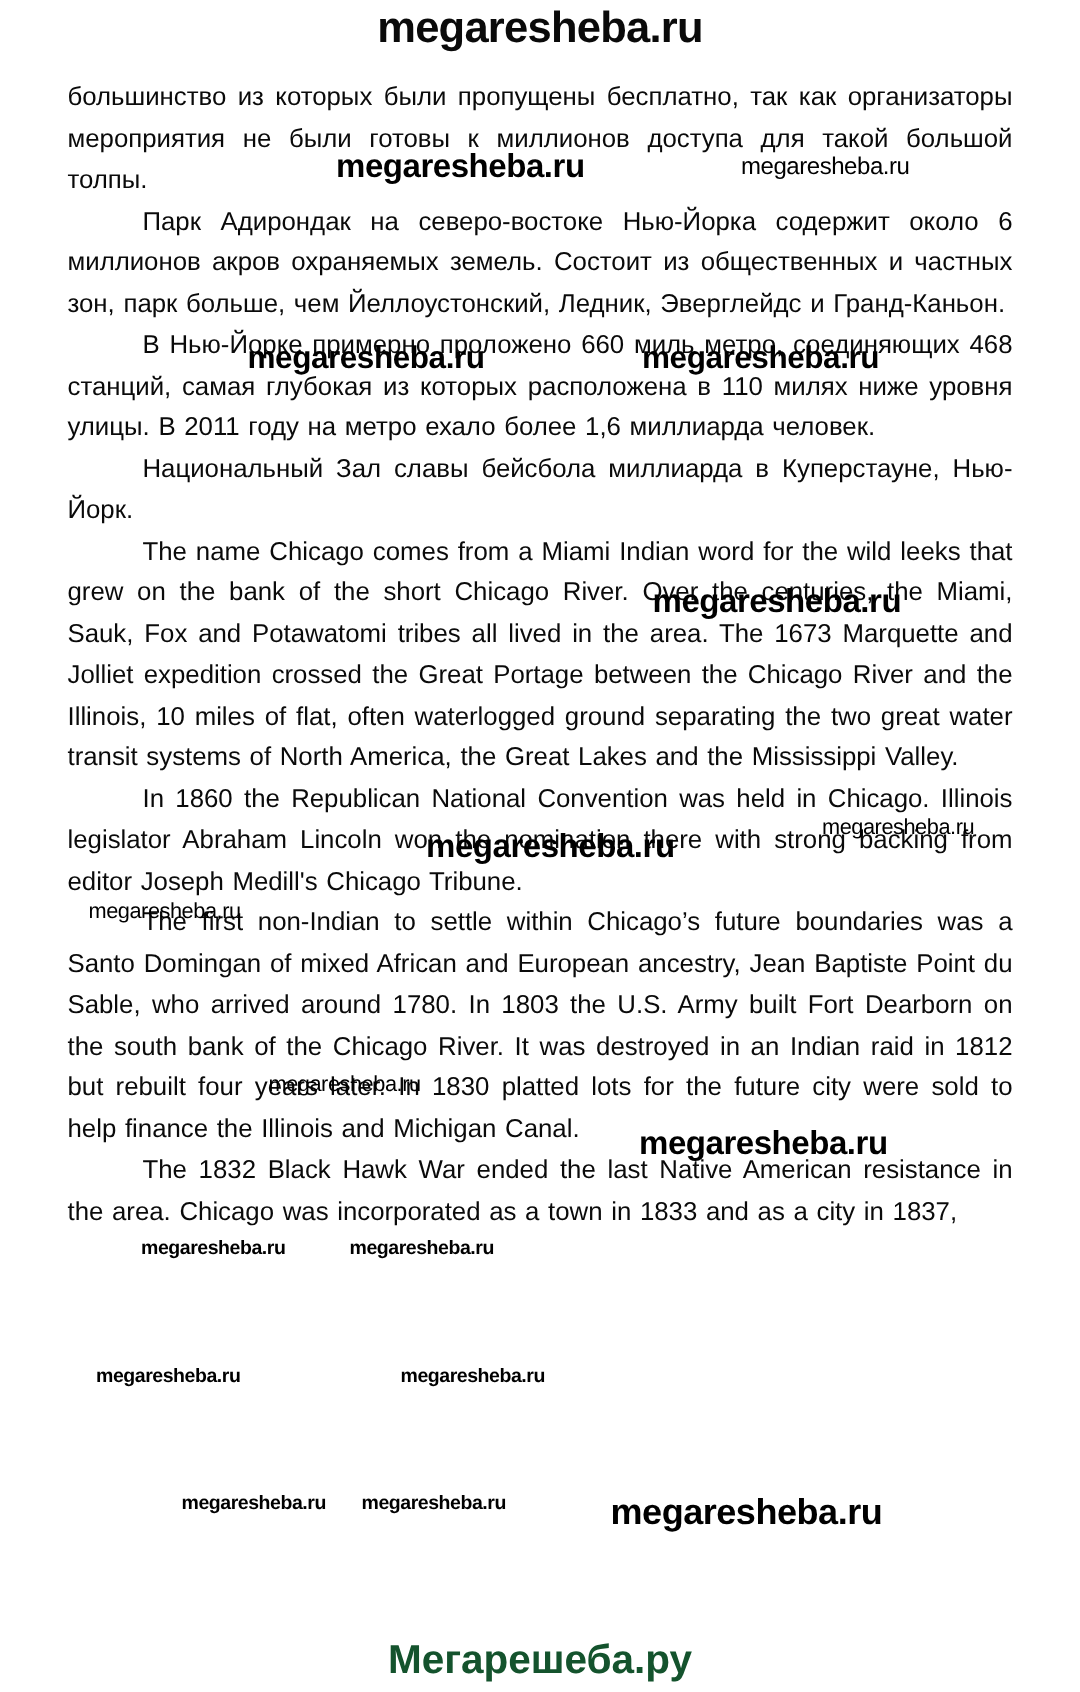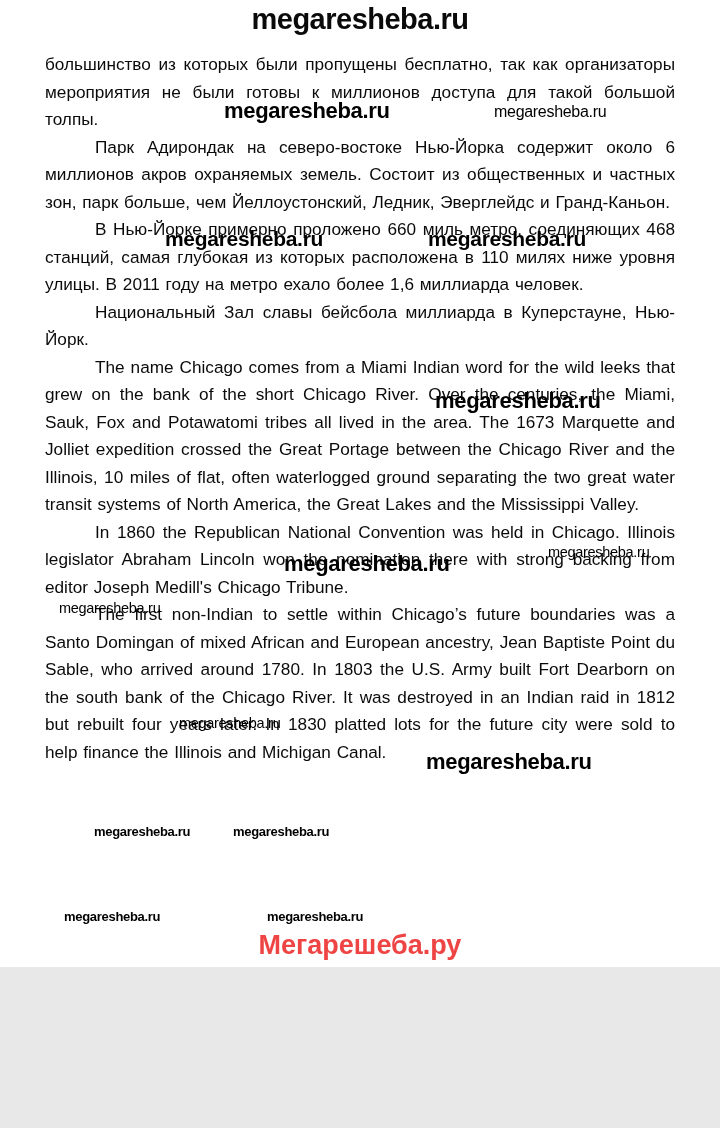--- a/index.html
+++ b/index.html
@@ -1,20 +1,20 @@
 <!DOCTYPE html>
 <html><head>
 <meta charset="utf-8">
 <style>
   * { margin: 0; padding: 0; box-sizing: border-box; }
   html, body { background: #e8e8e8; }
   .page {
     position: relative;
     width: 720px;
-    height: 967px;
+    height: 1128px;
     margin: 0 auto;
     background: #ffffff;
     font-family: "Liberation Sans", sans-serif;
     color: #0a0a0a;
     overflow: hidden;
   }
   .content {
     position: absolute;
     top: 0; left: 0; right: 0; bottom: 42px;
     padding: 3px 45px 0 45px;
@@ -48,21 +48,21 @@
     letter-spacing: -0.5px;
     margin-left: 2px;
   }
   .doc-footer {
     position: absolute;
     bottom: 6px; left: 0; right: 0;
     text-align: center;
     font-size: 27px;
     font-weight: 700;
     font-family: "Liberation Sans", sans-serif;
-    color: #ef4444;
+    color: #14532d;
   }
   .wm {
     position: absolute;
     white-space: nowrap;
     color: #000;
     letter-spacing: -0.3px;
     line-height: 1;
   }
   .b24 { font-weight: 700; font-size: 24px; }
   .b22 { font-weight: 700; font-size: 22px; }
@@ -81,20 +81,21 @@
 
     <p class="para no-indent">большинство из которых были пропущены бесплатно, так как организаторы мероприятия не были готовы к миллионов доступа для такой большой толпы.</p>
     <p class="para">Парк Адирондак на северо-востоке Нью-Йорка содержит около 6 миллионов акров охраняемых земель. Состоит из общественных и частных зон, парк больше, чем Йеллоустонский, Ледник, Эверглейдс и Гранд-Каньон.</p>
     <p class="para">В Нью-Йорке примерно проложено 660 миль метро, соединяющих 468 станций, самая глубокая из которых расположена в 110 милях ниже уровня улицы. В 2011 году на метро ехало более 1,6 миллиарда человек.</p>
     <p class="para">Национальный Зал славы бейсбола миллиарда в Куперстауне, Нью-Йорк.</p>
 
 
     <p class="para">The name Chicago comes from a Miami Indian word for the wild leeks that grew on the bank of the short Chicago River. Over the centuries, the Miami, Sauk, Fox and Potawatomi tribes all lived in the area. The 1673 Marquette and Jolliet expedition crossed the Great Portage between the Chicago River and the Illinois, 10 miles of flat, often waterlogged ground separating the two great water transit systems of North America, the Great Lakes and the Mississippi Valley.</p>
     <p class="para">In 1860 the Republican National Convention was held in Chicago. Illinois legislator Abraham Lincoln won the nomination there with strong backing from editor Joseph Medill's Chicago Tribune.</p>
     <p class="para">The first non-Indian to settle within Chicago’s future boundaries was a Santo Domingan of mixed African and European ancestry, Jean Baptiste Point du Sable, who arrived around 1780. In 1803 the U.S. Army built Fort Dearborn on the south bank of the Chicago River. It was destroyed in an Indian raid in 1812 but rebuilt four years later. In 1830 platted lots for the future city were sold to help finance the Illinois and Michigan Canal.</p>
+    <p class="para">The 1832 Black Hawk War ended the last Native American resistance in the area. Chicago was incorporated as a town in 1833 and as a city in 1837,</p>
   </div>
 
   <span class="wm b22" style="left:224px;top:100px">megaresheba.ru</span>
   <span class="wm r16" style="left:494px;top:104px">megaresheba.ru</span>
   <span class="wm b21" style="left:165px;top:228px">megaresheba.ru</span>
   <span class="wm b21" style="left:428px;top:228px">megaresheba.ru</span>
   <span class="wm b22" style="left:435px;top:390px">megaresheba.ru</span>
   <span class="wm r15" style="left:548px;top:545px">megaresheba.ru</span>
   <span class="wm b22" style="left:284px;top:553px">megaresheba.ru</span>
   <span class="wm r15" style="left:59px;top:601px">megaresheba.ru</span>

